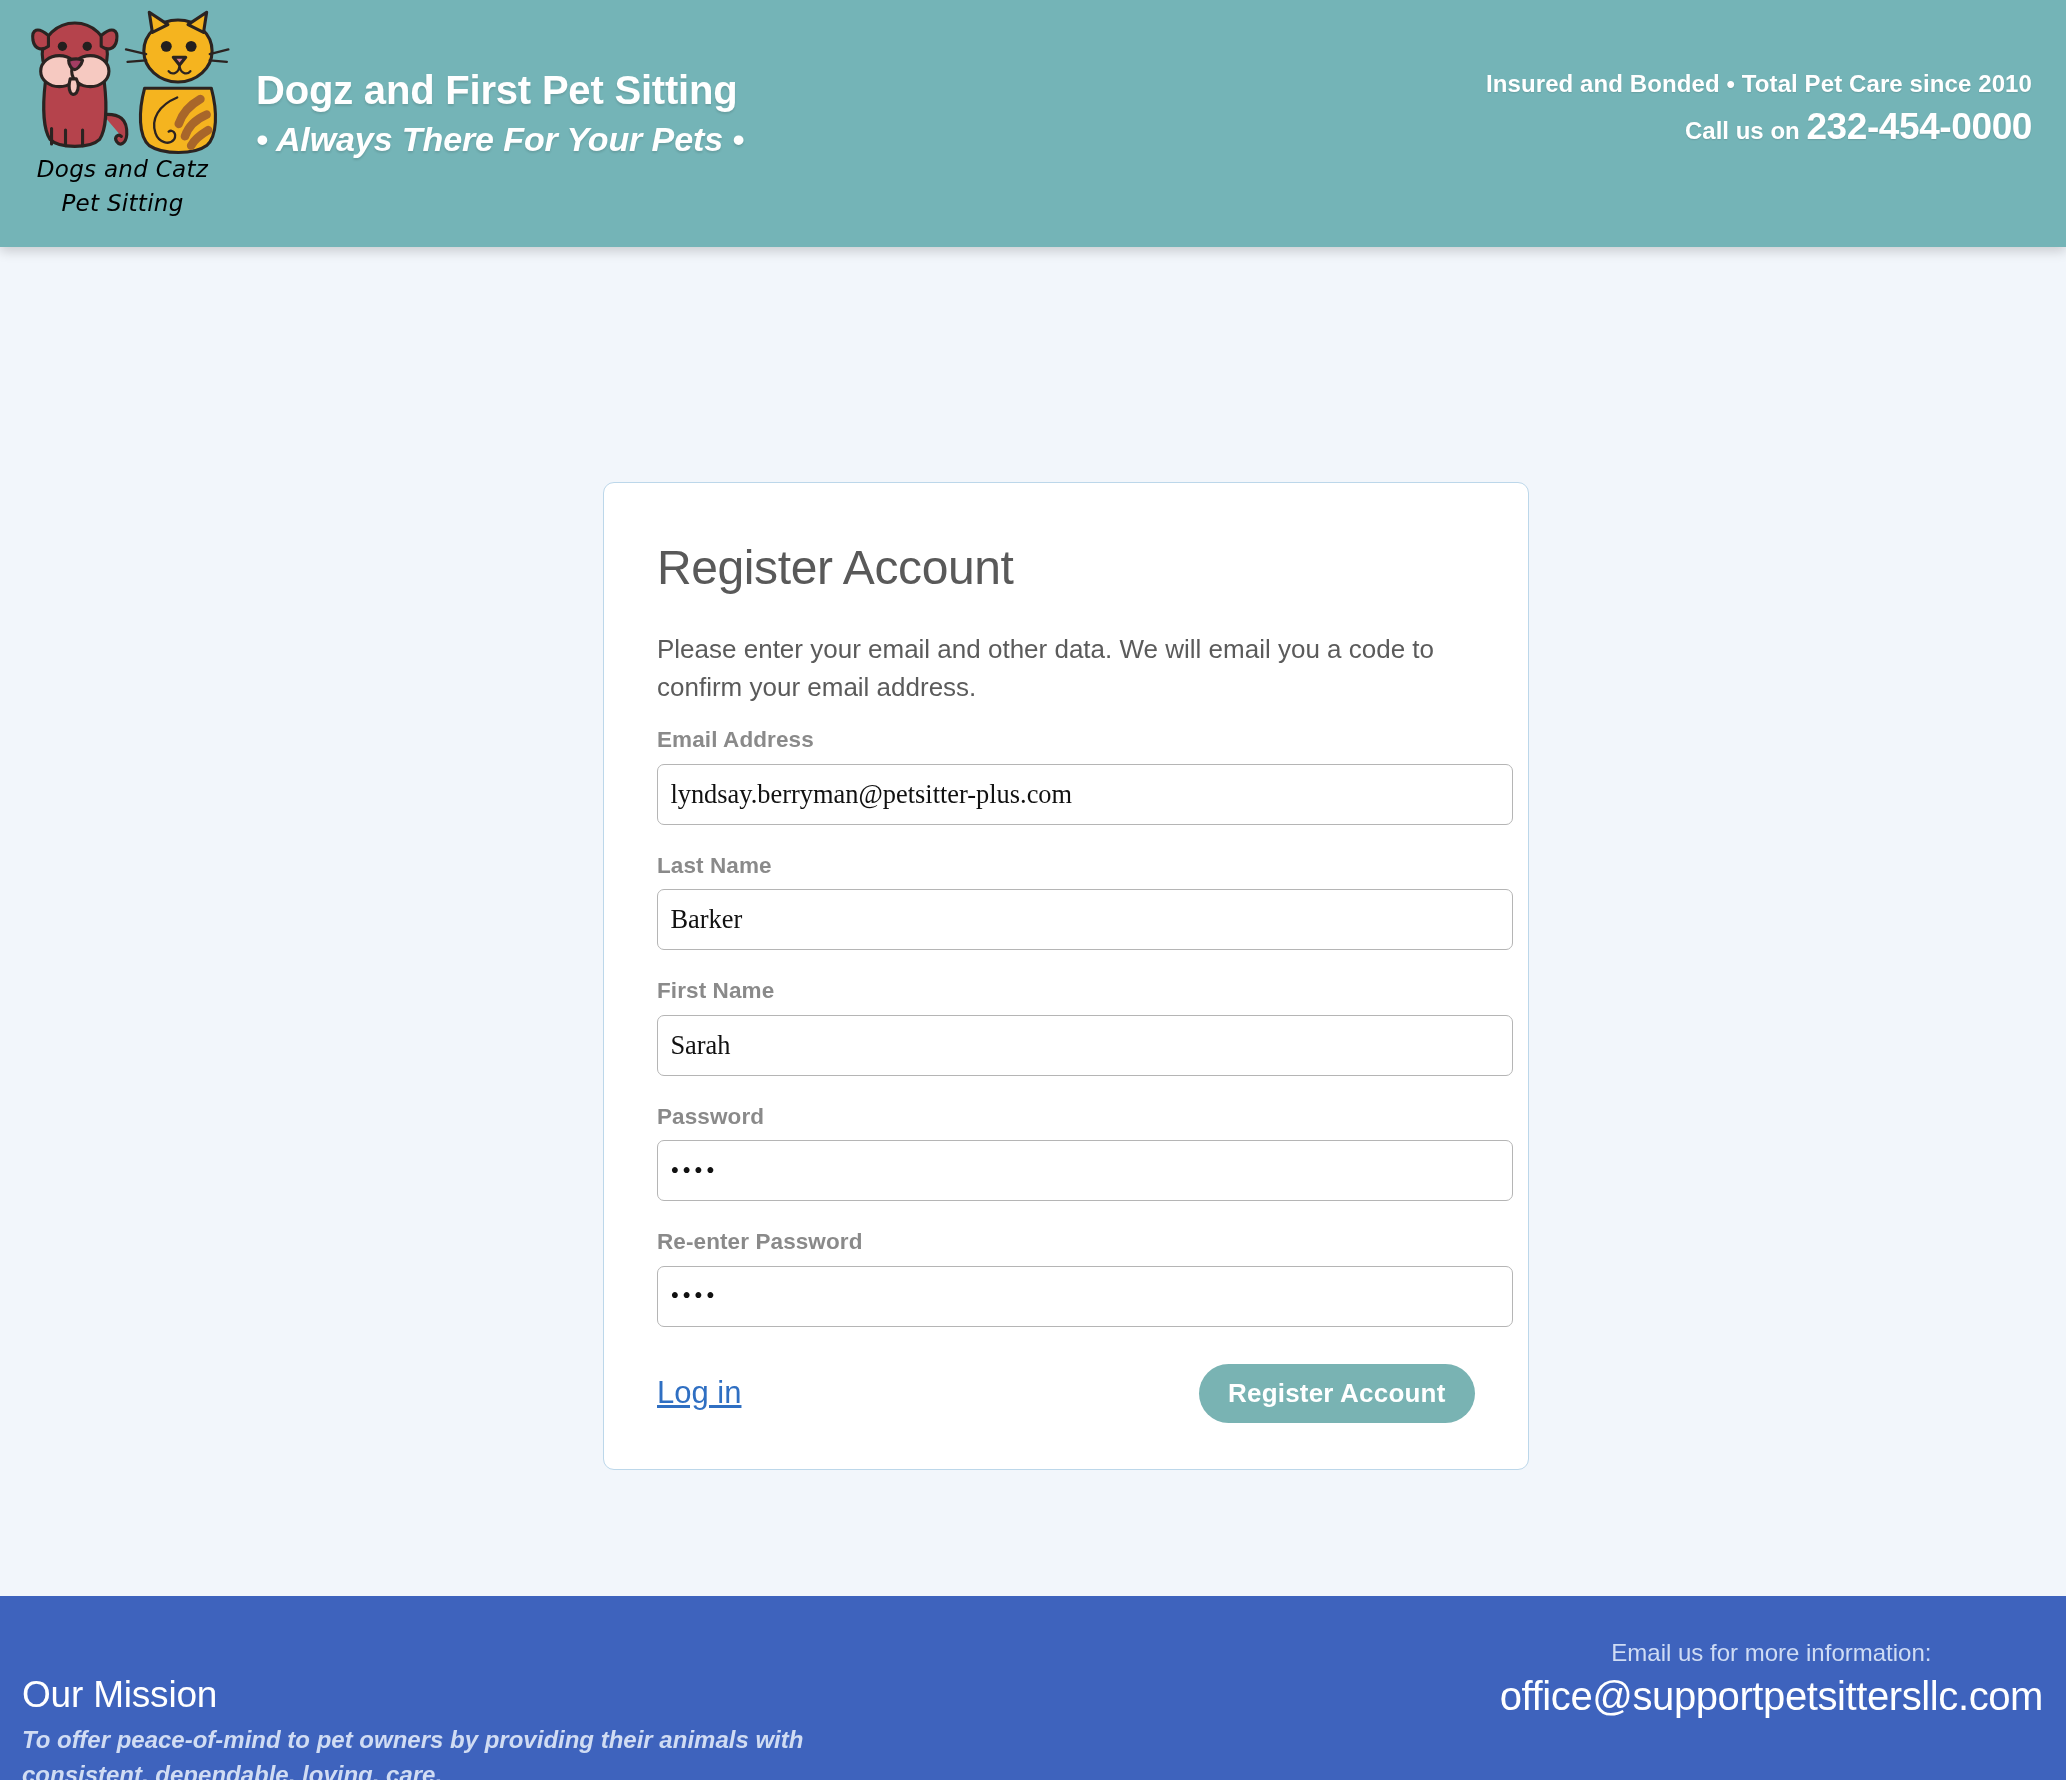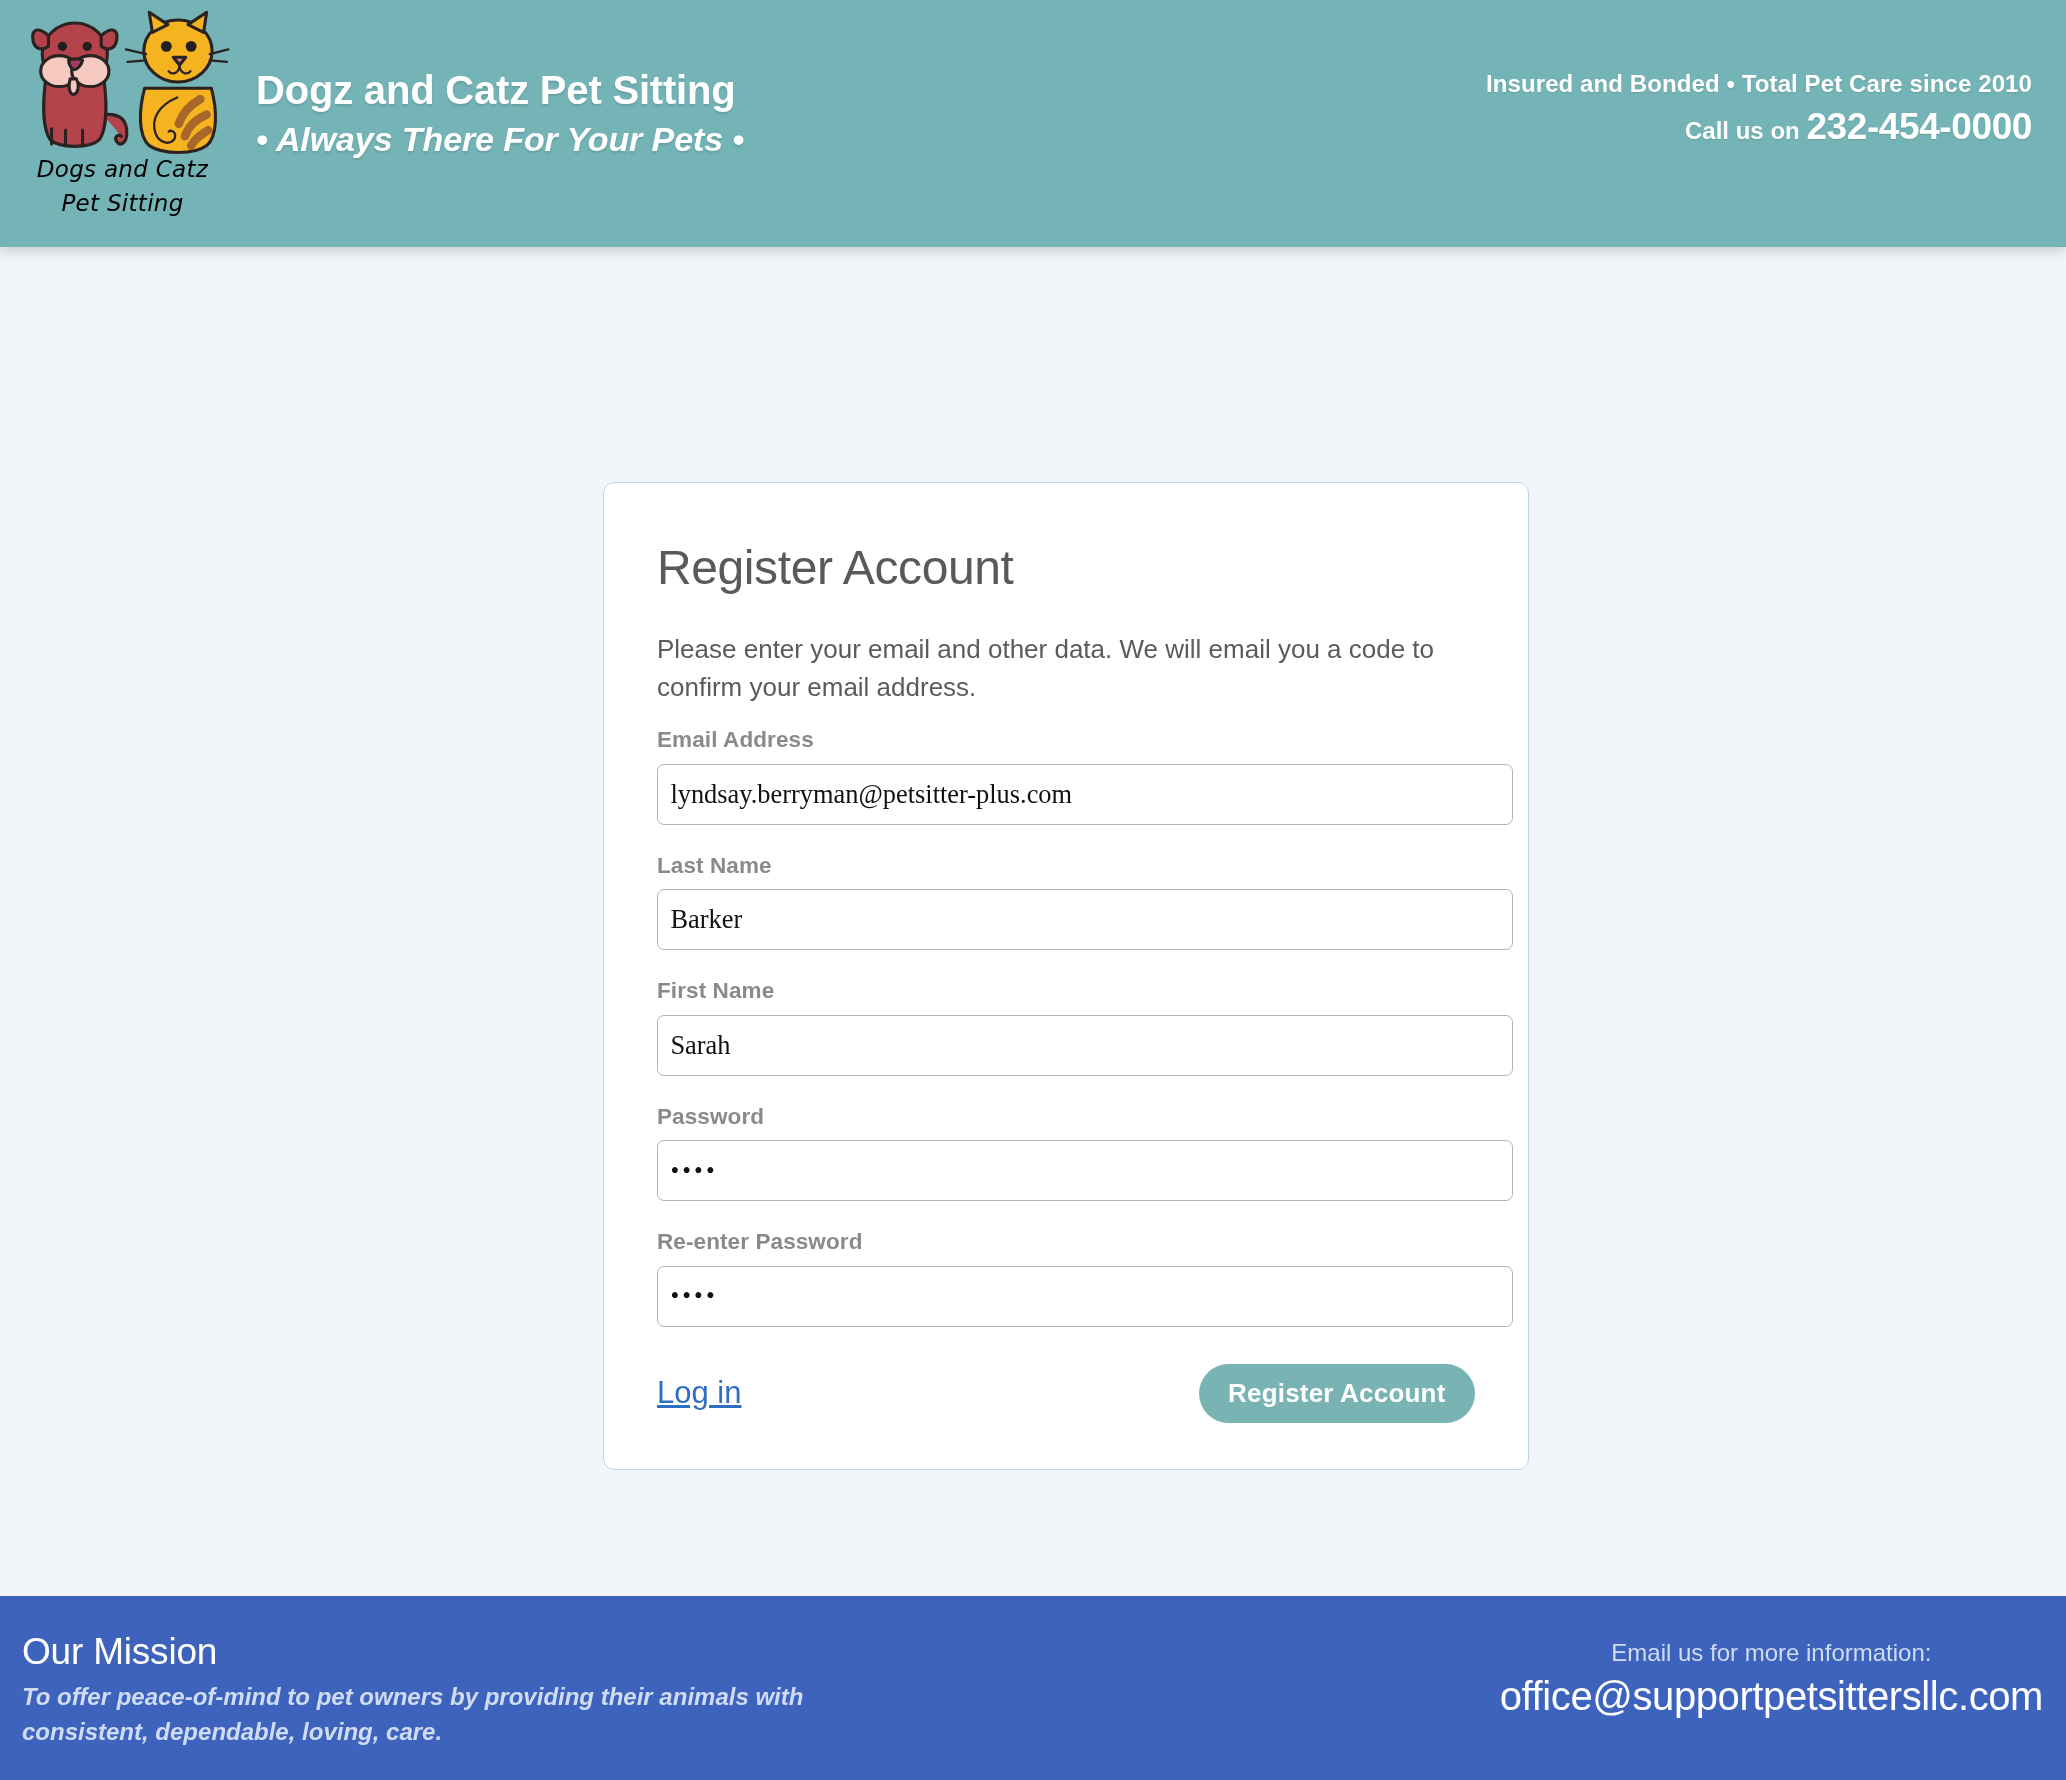--- a/index.html
+++ b/index.html
@@ -230,20 +230,21 @@
     position: absolute;
     left: 22px;
     top: 33px;
   }
   .mission-title {
     font-size: 37px;
     line-height: 45px;
     color: #ffffff;
     font-weight: normal;
     letter-spacing: -0.2px;
+    margin-top: 43px;
   }
   .mission-text {
     margin-top: 4.7px;
     font-size: 24px;
     font-weight: bold;
     font-style: italic;
     line-height: 35px;
     color: #d0dcf3;
     max-width: 870px;
   }
@@ -329,21 +330,21 @@
           </g>
         </svg>
 
         <div class="logo-wordmark">
           <span>Dogs and Catz</span>
           <span class="wm-line2">Pet Sitting</span>
         </div>
       </div>
 
       <div class="header-titles">
-        <div class="header-title">Dogz and Catz Pet Sitting</div>
+        <div class="header-title">Dogz and First Pet Sitting</div>
         <div class="header-tagline">• Always There For Your Pets •</div>
       </div>
     </div>
 
     <div class="header-contact">
       <div class="contact-tagline">Insured and Bonded • Total Pet Care since 2010</div>
       <div class="contact-call">
         <span>Call us on</span>
         <span class="contact-number">232-454-0000</span>
       </div>

